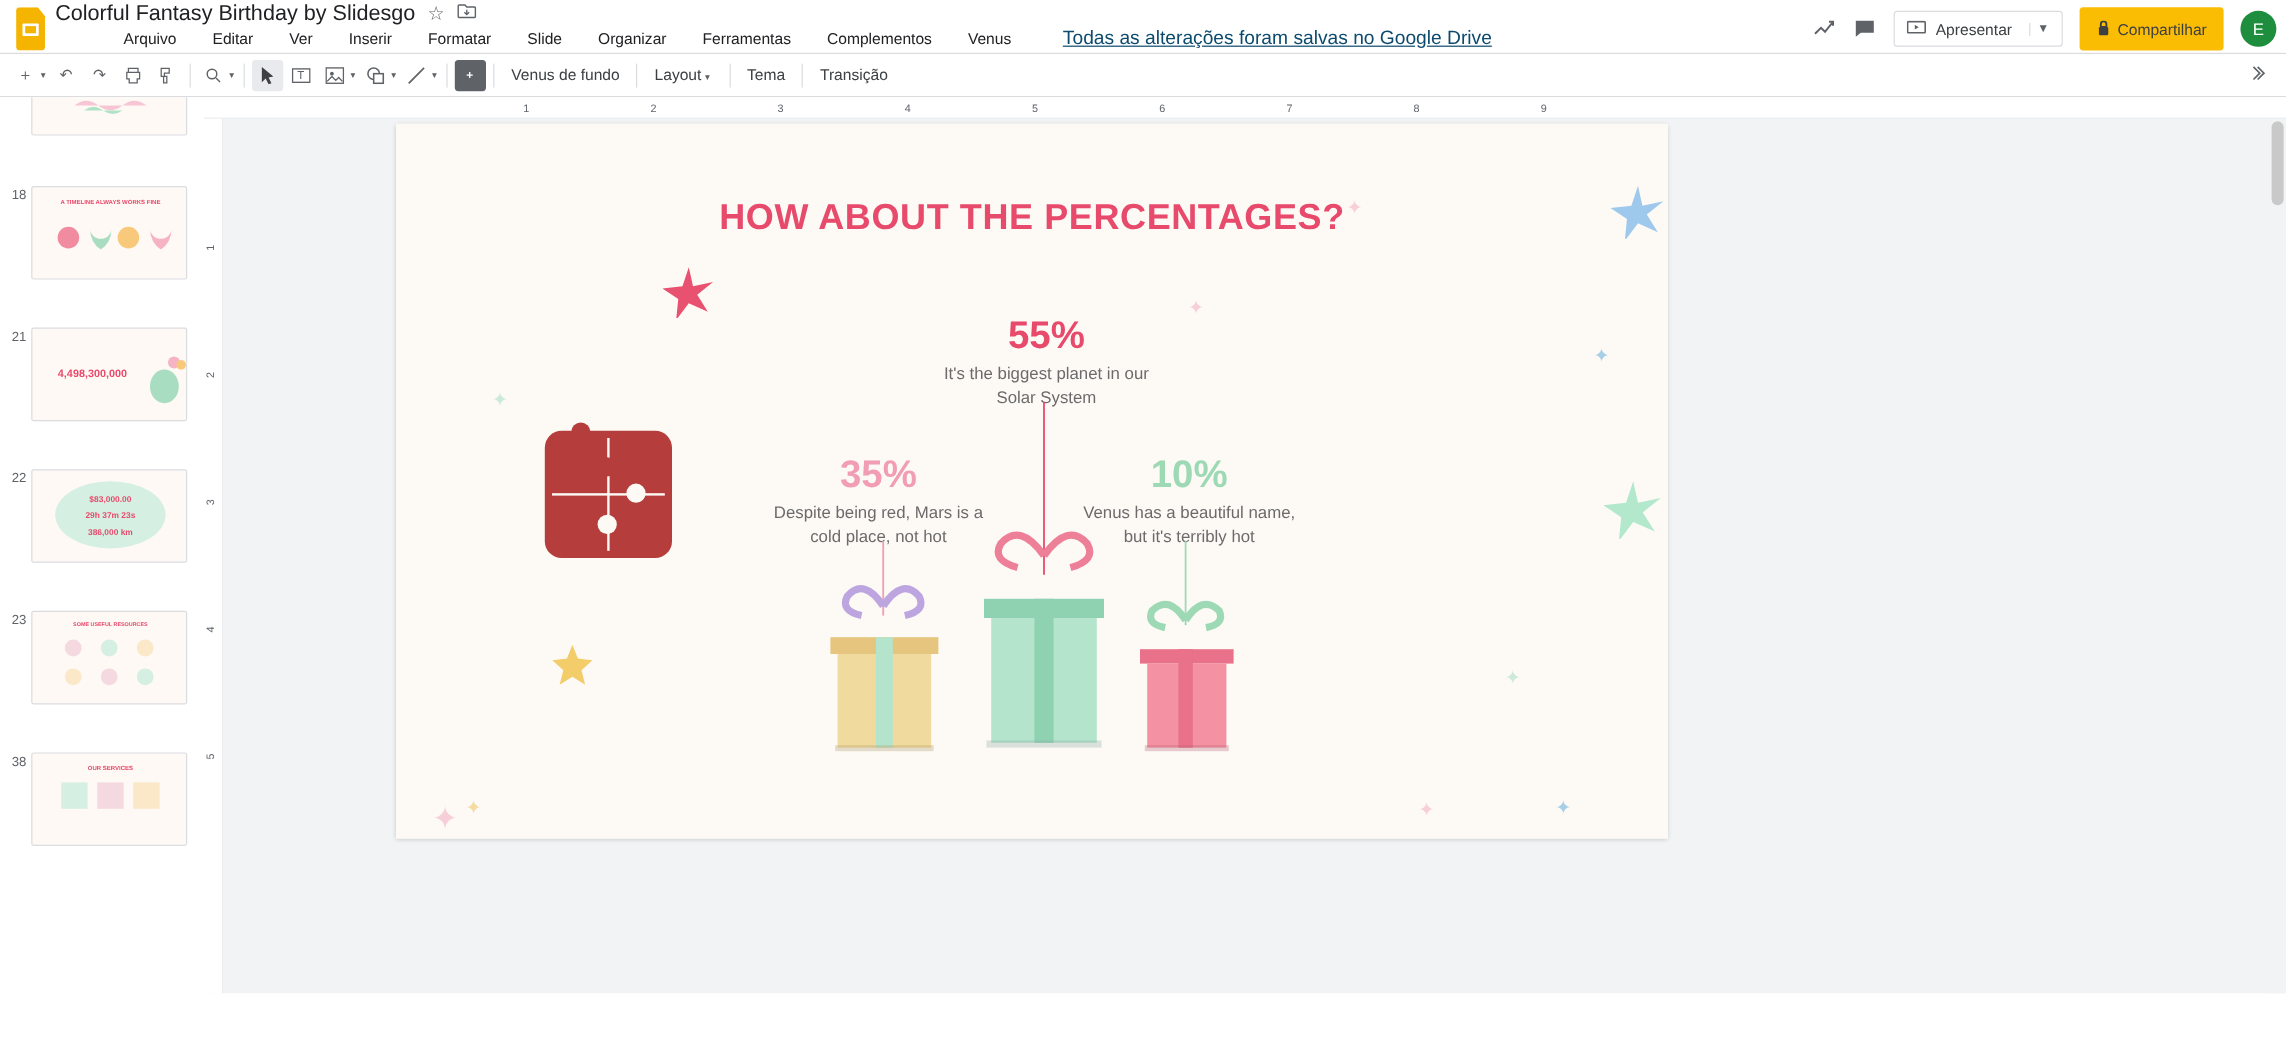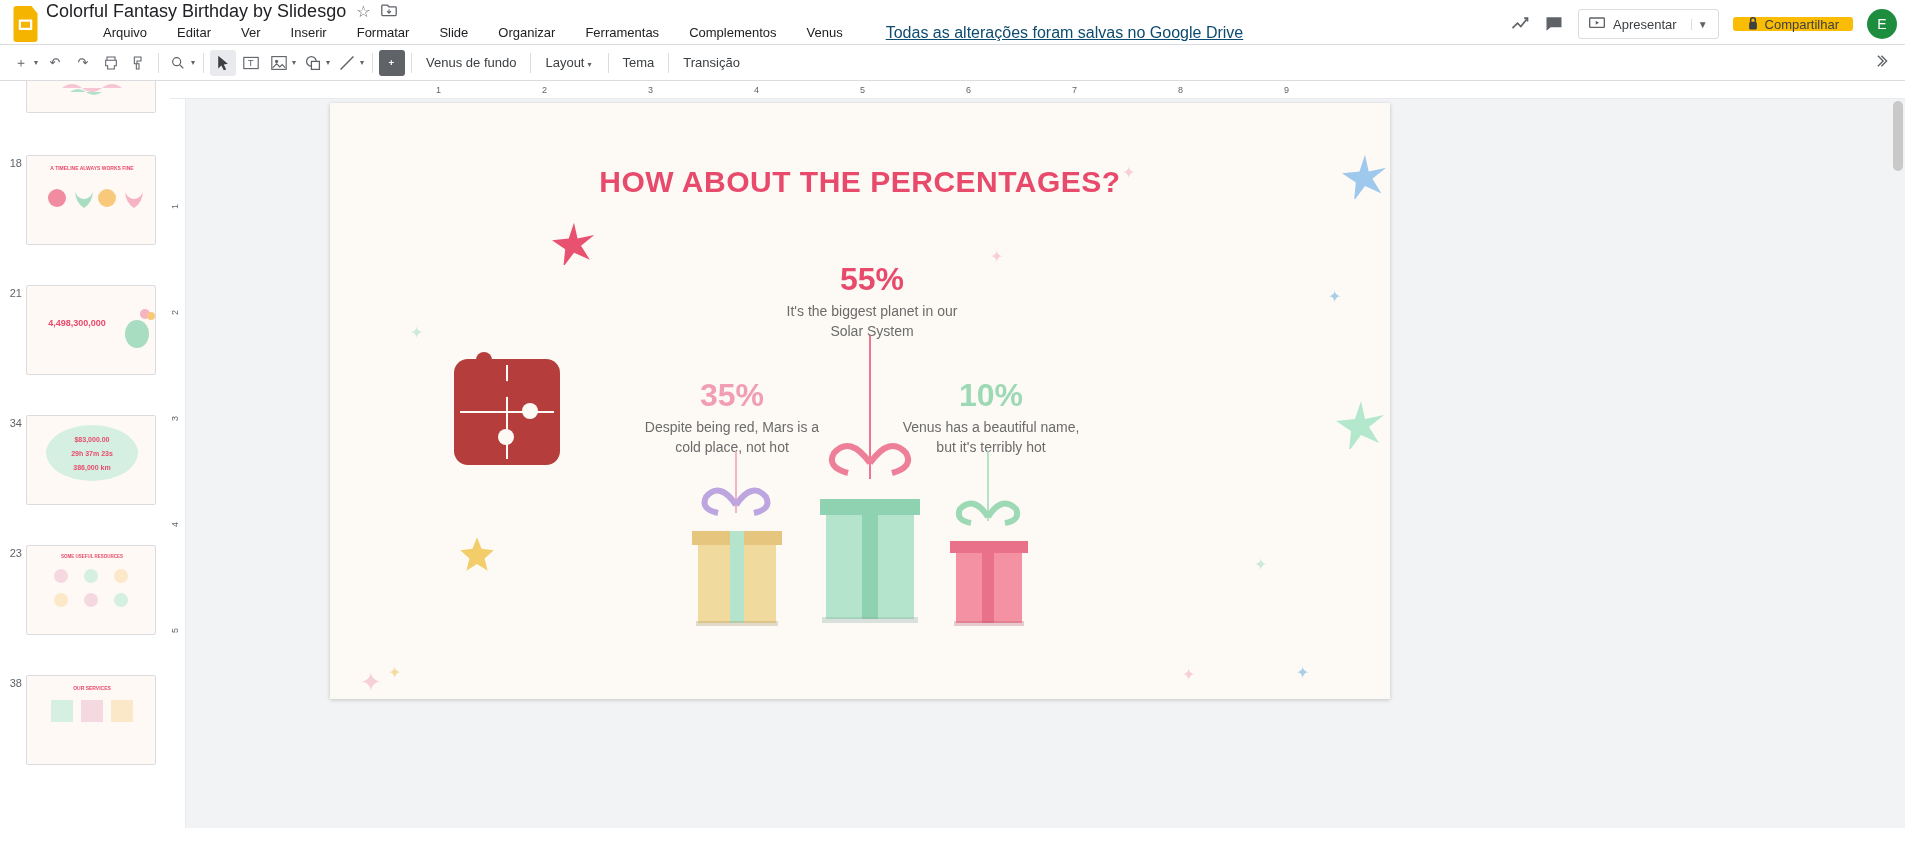--- a/index.html
+++ b/index.html
@@ -9,41 +9,41 @@
   .logo { width:38px; height:38px; display:flex; align-items:center; justify-content:center; }
   .logo svg { width:28px; height:36px; }
   .title-area { flex:1; display:flex; flex-direction:column; justify-content:center; }
   .doc-line { display:flex; align-items:center; gap:10px; }
   .doc-title { font-size:18px; color:#202124; }
   .star, .folder { color:#5f6368; font-size:16px; }
   .rightbar { display:flex; align-items:center; gap:14px; }
   .iconbtn { color:#5f6368; display:flex; align-items:center; justify-content:center; }
   .present { display:flex; align-items:center; gap:8px; border:1px solid #dadce0; border-radius:3px; height:30px; padding:0 10px; color:#3c4043; font-size:13px; }
   .present .dd { border-left:1px solid #dadce0; margin-left:6px; padding-left:6px; color:#5f6368; font-size:10px; }
-  .share { display:flex; align-items:center; gap:6px; background:#fbbc04; border-radius:3px; height:14px; padding:0 14px; color:#3c4043; font-size:13px; font-weight:500; }
+  .share { display:flex; align-items:center; gap:6px; background:#fbbc04; border-radius:3px; height:36px; padding:0 14px; color:#3c4043; font-size:13px; font-weight:500; }
   .avatar { width:30px; height:30px; border-radius:50%; background:#1e8e3e; color:#fff; display:flex; align-items:center; justify-content:center; font-size:14px; }
   
   .menubar { display:flex; align-items:center; gap:16px; padding:0 0 4px 50px; font-size:13px; color:#202124; }
   .menubar span { padding:3px 7px; cursor:pointer; }
   .savelink { color:#0c4a6e; text-decoration:underline; font-size:16px; margin-left:20px; }
   .hr { height:1px; background:#dadce0; }
   
   .toolbar { display:flex; align-items:center; height:36px; padding:0 8px; font-size:13px; color:#5f6368; border-bottom:1px solid #dadce0; gap:2px; }
   .tbtn { width:26px; height:26px; display:flex; align-items:center; justify-content:center; cursor:pointer; border-radius:3px; }
   .tbtn.sel { background:#e8eaed; }
   .tsep { width:1px; height:20px; background:#dadce0; margin:0 4px; }
   .tdd { font-size:8px; color:#5f6368; margin-left:-2px; margin-right:2px; }
   .ttxt { padding:0 8px; color:#3c4043; cursor:pointer; }
   .chevron-right { margin-left:auto; color:#5f6368; font-size:14px; padding-right:6px; cursor:pointer; }
   
   .work { display:flex; height:calc(100vh - 120px); }
   .thumbs { width:170px; background:#fff; overflow:hidden; border-right:0; padding-top:4px; }
   .thrw { display:flex; align-items:flex-start; padding:4px 4px 12px 4px; gap:4px;margin-top:24px; }
   .thn { width:18px; text-align:right; font-size:11px; color:#5f6368; padding-top:2px; }
-  .thumb { width:130px; height:90px; background:#fef9f4; border:1px solid #dadce0; border-radius:2px; position:relative; overflow:hidden; }
+  .thumb { width:130px; height:78px; background:#fef9f4; border:1px solid #dadce0; border-radius:2px; position:relative; overflow:hidden; }
   .thumb.sel { outline:2px solid #f4b400; outline-offset:0; }
   .thrw.selwrap { background:#fff4d6; border-radius:3px; }
   .canvas { flex:1; background:#f1f3f4; position:relative; }
   .hrul { position:absolute; top:0; left:0; right:0; height:18px; background:#fff; border-bottom:1px solid #e8eaed; font-size:9px; color:#5f6368; }
   .vrul { position:absolute; top:18px; left:0; bottom:0; width:16px; background:#fff; border-right:1px solid #e8eaed; }
   .slide { position:absolute; left:160px; top:22px; width:1060px; height:596px; background:#fdfaf6; box-shadow:0 1px 4px rgba(0,0,0,.2); }
   
   .st { color:#e84a6c; font-family:"Arial Black", Arial; font-weight:900; font-size:30px; text-align:center; letter-spacing:.5px; position:absolute; top:62px; left:0; right:0; }
   .pct { position:absolute; text-align:center; }
   .pct .big { font-family:"Arial Black", Arial; font-weight:900; font-size:32px; }
@@ -233,21 +233,21 @@
     <div class="thrw">
         <div class="thn">21</div>
       <div class="thumb"><svg width="130" height="74">
             <text x="50" y="40" text-anchor="middle" font-size="9" fill="#e84a6c" font-weight="bold">4,498,300,000</text>
             <ellipse cx="110" cy="48" rx="12" ry="14" fill="#a9ddc1"></ellipse>
             <circle cx="118" cy="28" r="5" fill="#f5b3c4"></circle>
             <circle cx="124" cy="30" r="4" fill="#f8c97b"></circle>
           </svg></div>
       </div>
     <div class="thrw">
-        <div class="thn">34</div>
+        <div class="thn">22</div>
       <div class="thumb"><svg width="130" height="74">
             <ellipse cx="65" cy="37" rx="46" ry="28" fill="#d5efe2"></ellipse>
             <text x="65" y="26" text-anchor="middle" font-size="7" fill="#e84a6c" font-weight="bold">$83,000.00</text>
             <text x="65" y="40" text-anchor="middle" font-size="7" fill="#e84a6c" font-weight="bold">29h 37m 23s</text>
             <text x="65" y="54" text-anchor="middle" font-size="7" fill="#e84a6c" font-weight="bold">386,000 km</text>
           </svg></div>
       </div>
     <div class="thrw">
         <div class="thn">23</div>
       <div class="thumb"><svg width="130" height="74">

